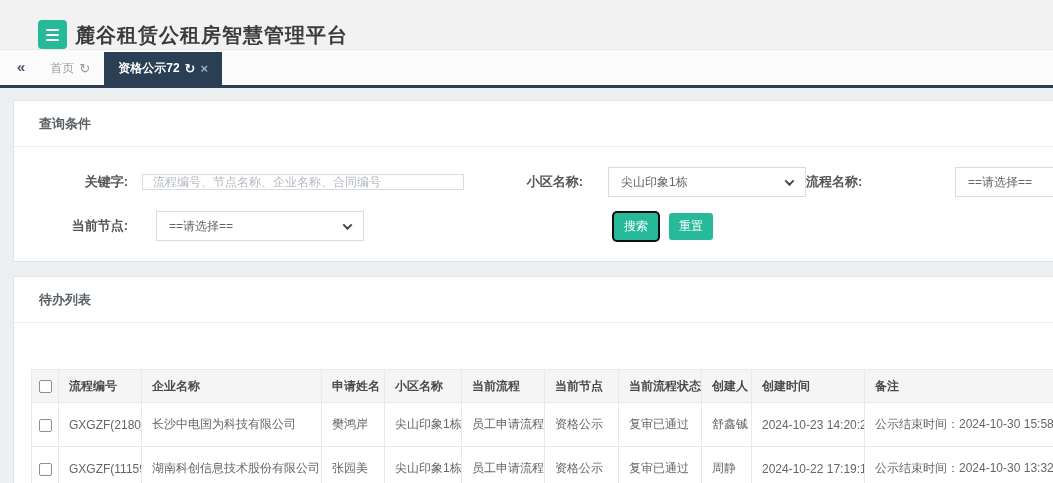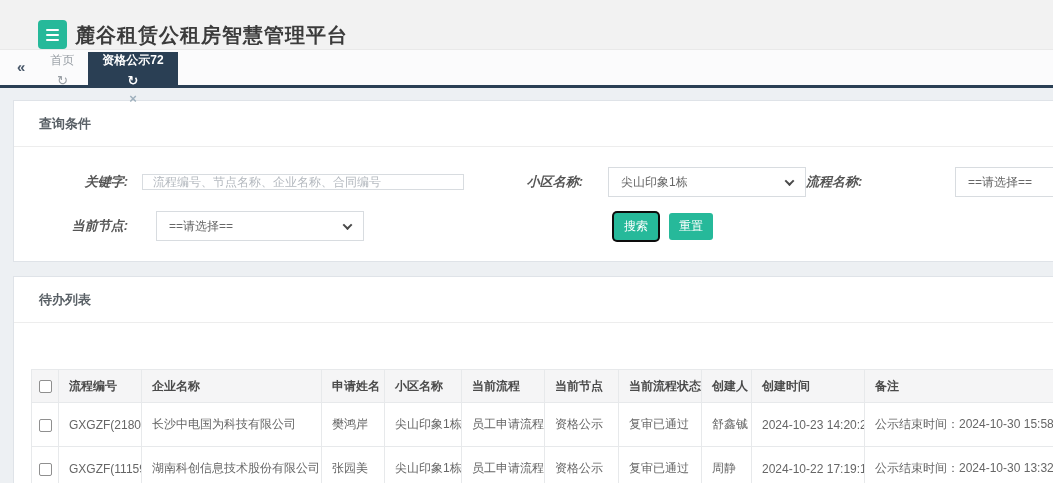--- a/index.html
+++ b/index.html
@@ -10,37 +10,37 @@
   
   .topbar { height:50px; background:#f2f2f2; border-bottom:1px solid #e9e9e9; display:flex; align-items:flex-end; padding-left:38px; }
   .menu-btn { width:29px; height:29px; background:#26b99a; border:none; border-radius:4px; display:flex; align-items:center; justify-content:center; cursor:pointer; flex:0 0 auto; }
   .bars { display:flex; flex-direction:column; gap:3px; }
   .bars i { display:block; width:13px; height:2px; background:#fff; border-radius:1px; }
   .app-title { font-size:20px; font-weight:bold; color:#3b3b3b; margin-left:8px; letter-spacing:1px; white-space:nowrap; }
 
   
   .tabbar { height:38px; background:#fbfbfc; border-bottom:3px solid #2a3f54; display:flex; align-items:flex-end; padding-left:6px; }
   .collapse-btn { align-self:center; color:#49586a; font-size:15px; font-weight:bold; padding:0 11px 3px; cursor:pointer; }
-  .tab { height:33px; display:flex; align-items:center; gap:5px; padding:0 14px; font-size:12px; color:#9aa0a6; cursor:pointer; white-space:nowrap;flex-direction:column; }
+  .tab { height:33px; display:flex; align-items:center; gap:5px; padding:0 14px; font-size:12px; color:#9aa0a6; cursor:pointer; white-space:nowrap; }
   .tab .refresh { font-size:13px; line-height:1; }
   .tab.active { background:#2a3f54; color:#fff; font-weight:bold; }
   .tab.active .refresh { color:#fff; }
   .tab.active .close { color:#9fb0bd; font-size:13px; line-height:1; }
 
   
   .content { padding:12px 0 0 13px; }
   .panel { background:#fff; border:1px solid #dfe3e8; width:1120px; }
   .panel-todo { margin-top:14px; min-height:220px; }
   .panel-title { font-size:13px; font-weight:bold; color:#596066; padding:14px 25px 13px; border-bottom:1px solid #ededed; }
 
   
   .qbody { padding:20px 0; }
   .form-row { display:flex; align-items:center; }
   .form-row + .form-row { margin-top:14px; }
-  .flabel { font-size:13px; font-weight:bold; color:#555; white-space:nowrap;font-style:italic; }
+  .flabel { font-size:13px; font-weight:bold; color:#555; white-space:nowrap; }
   .lbl-keyword { width:128px; text-align:right; padding-right:14px; }
   .inp-keyword { width:322px; height:16px; border:1px solid #d8dce0; padding:0 10px; font-size:12px; color:#555; outline:none; background:#fff; }
   .inp-keyword::placeholder { color:#b4b9bf; }
   .lbl-community { width:144px; text-align:right; padding-right:25px; }
   .sel { height:30px; border:1px solid #d8dce0; background:#fff; display:flex; align-items:center; justify-content:space-between; padding:0 12px; font-size:12px; color:#666; cursor:pointer; }
   .sel-community { width:198px; }
   .lbl-process { width:149px; padding-right:20px; }
   .sel-process { width:150px; }
   .lbl-node { width:128px; text-align:right; padding-right:14px; margin-left:0; }
   .sel-node { width:208px; margin-left:14px; }

